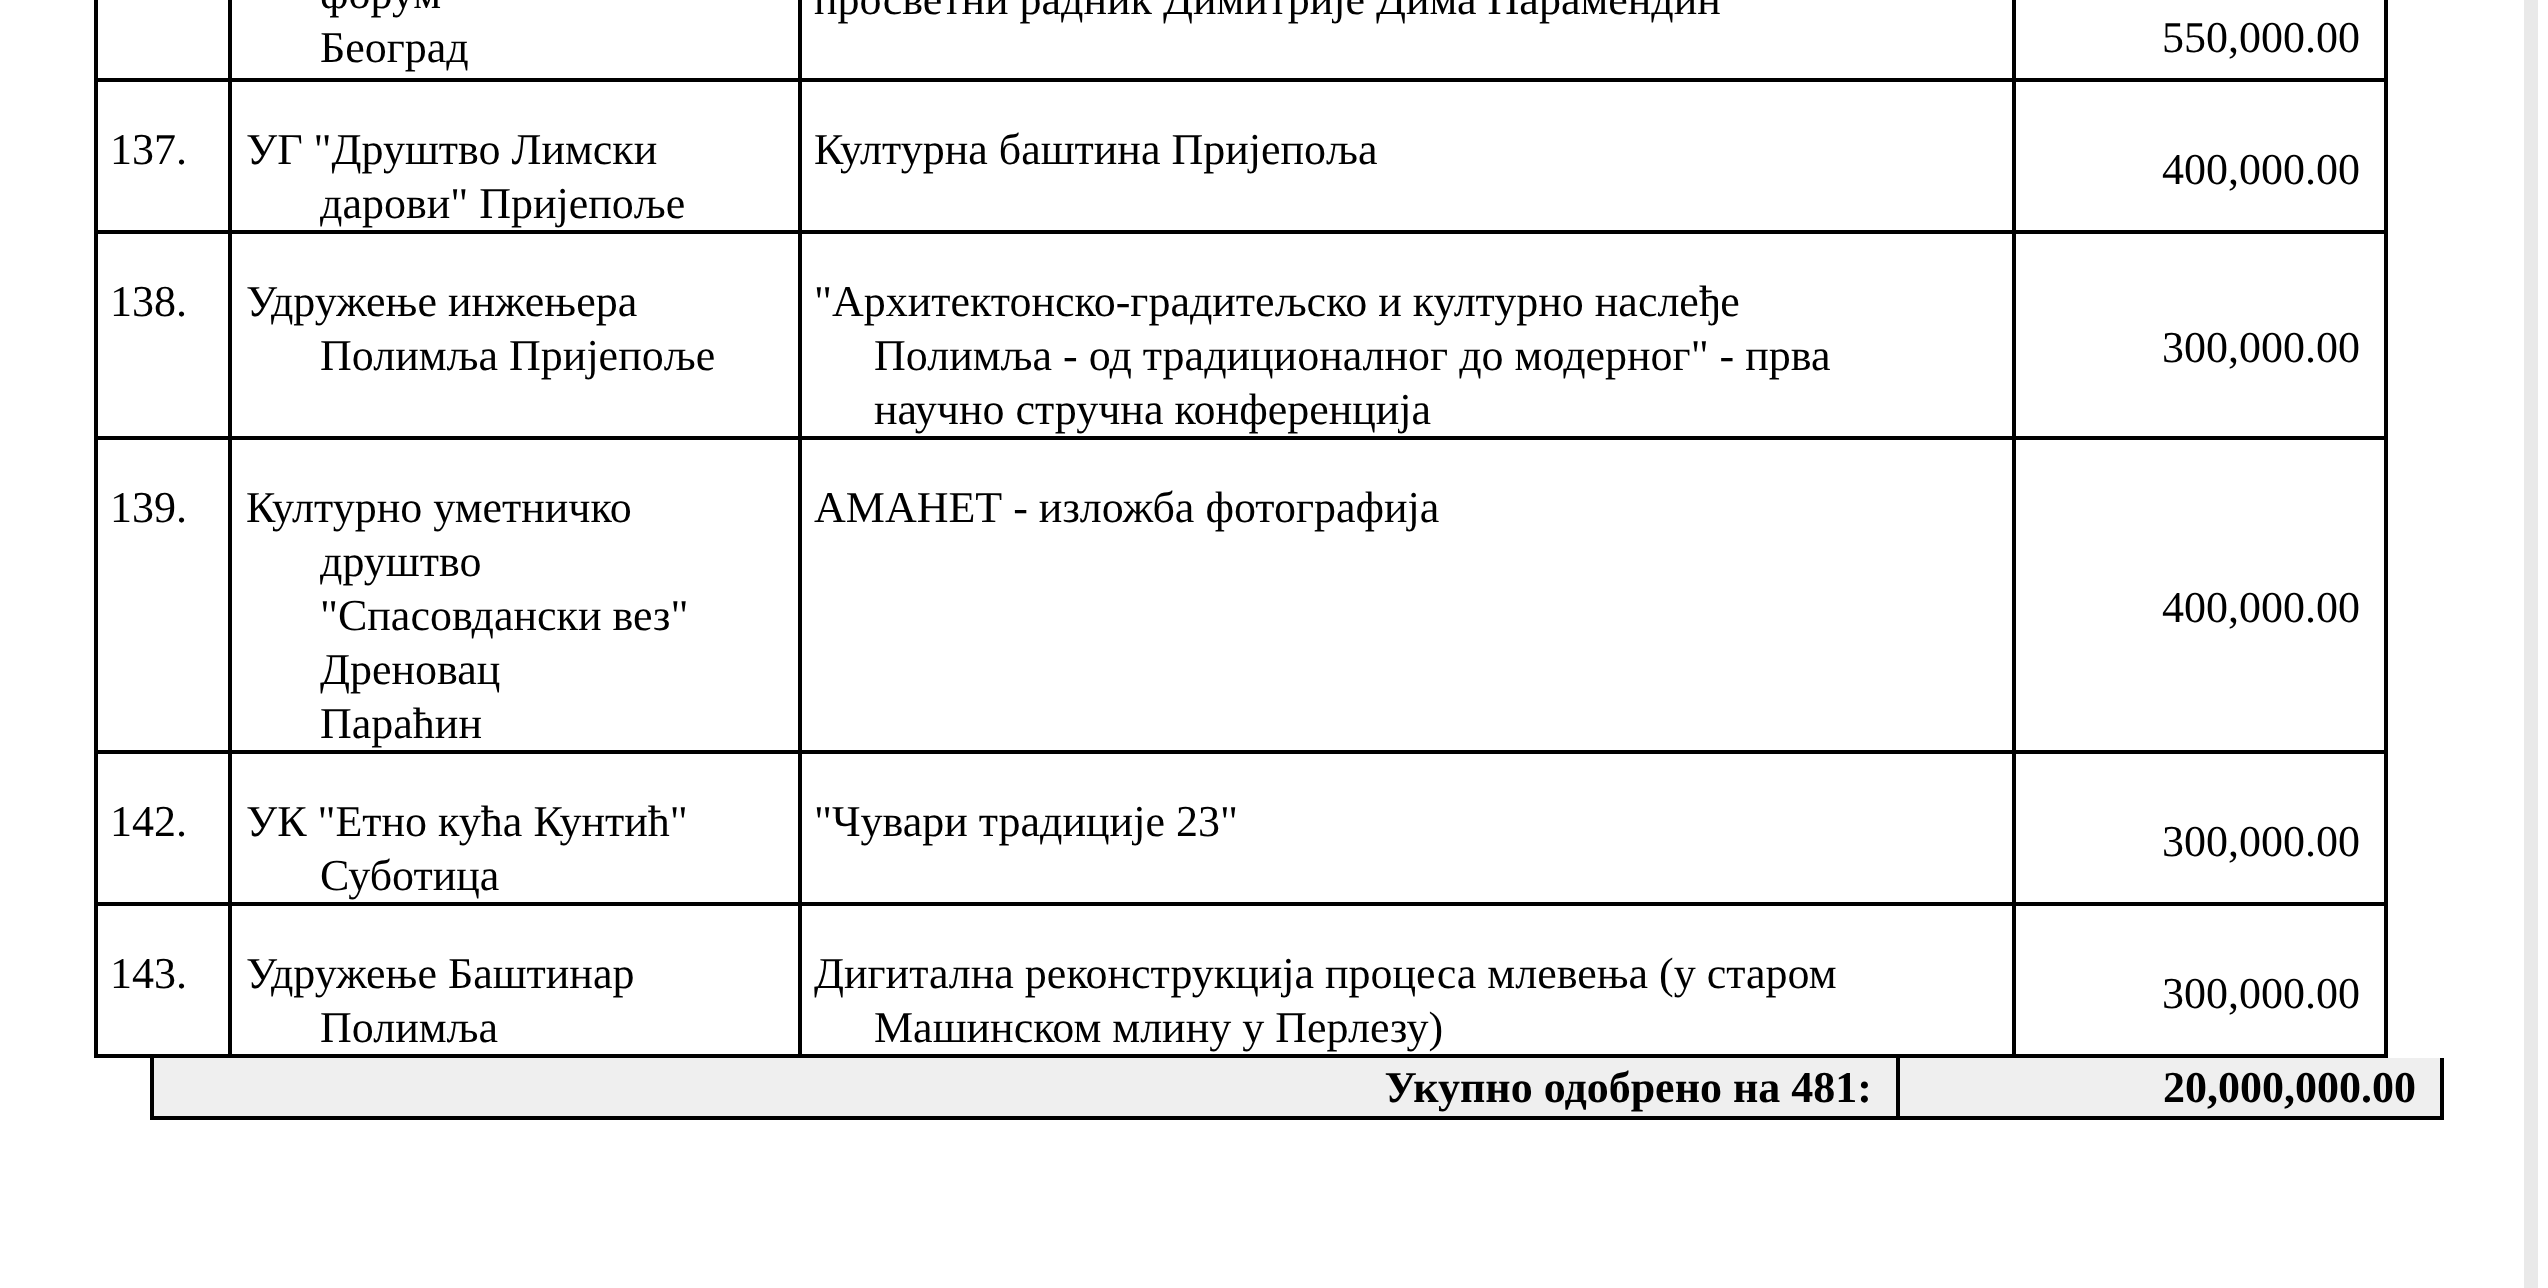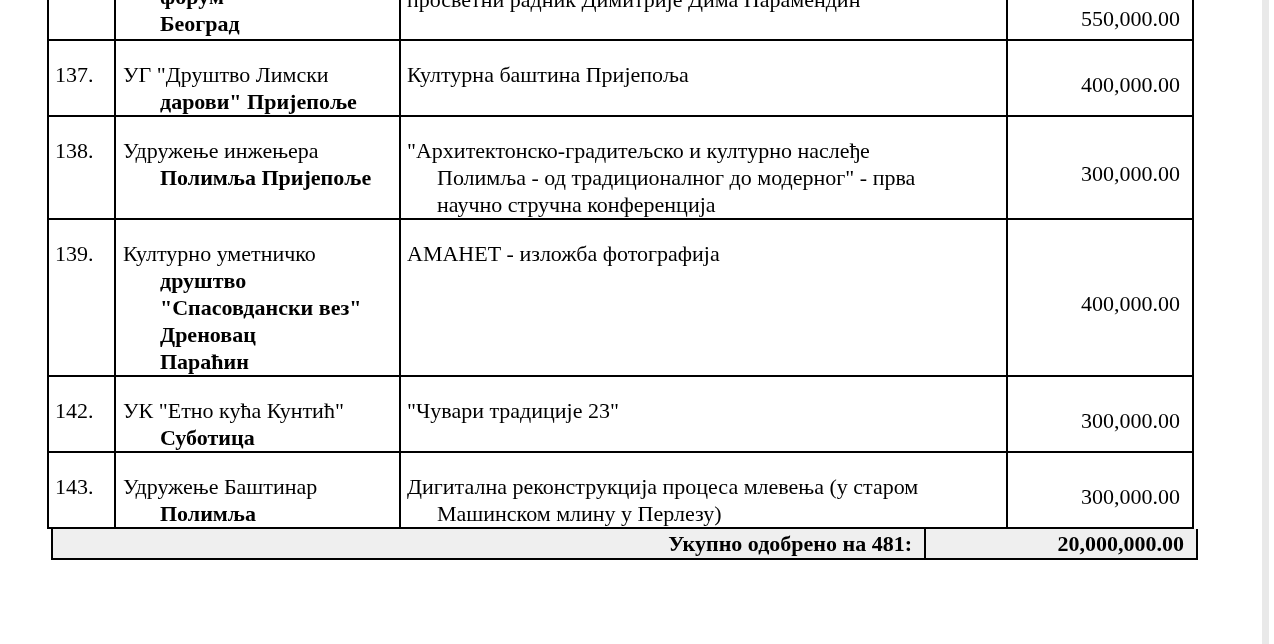--- a/index.html
+++ b/index.html
@@ -32,40 +32,40 @@
 
   td.num { padding-left: 6px; }
   td.org { padding-left: 7px; }
   td.desc { padding-left: 6px; padding-right: 2px; }
   td.amt {
     text-align: right;
     vertical-align: middle;
     padding: 12px 12px 0 2px;
   }
   .ln { white-space: nowrap; }
-  .org .ind { margin-left: 37px; font-weight: bold; }
+  .org .ind { margin-left: 37px; }
   .desc .ind { margin-left: 30px; }
 
   .hl {
     background: var(--highlight, #c9dcc9);
     padding: 1px 4px 3px 4px;
     margin-left: -4px;
   }
   .hl-wide { padding-left: 14px; margin-left: -14px; }
 
   
   td.clip { position: relative; padding: 0; overflow: hidden; }
   td.clip .inner { position: absolute; left: 0; right: 0; }
   td.clip.org .inner { bottom: 2px; padding-left: 7px; }
   td.clip.desc .inner { bottom: 26px; padding-left: 6px; }
   td.clip.amt-clip .inner { bottom: 7px; padding-right: 12px; text-align: right; }
 
   .total-bar {
     display: flex;
-    margin-left: 51px;
+    margin-left: 75px;
     width: 1147px;
     height: 31px;
     box-sizing: border-box;
     border: 2px solid #000;
     border-top: none;
     background: var(--total-row-bg, #efefef);
     font-weight: bold;
     font-size: 22px;
     line-height: 27px;
   }

